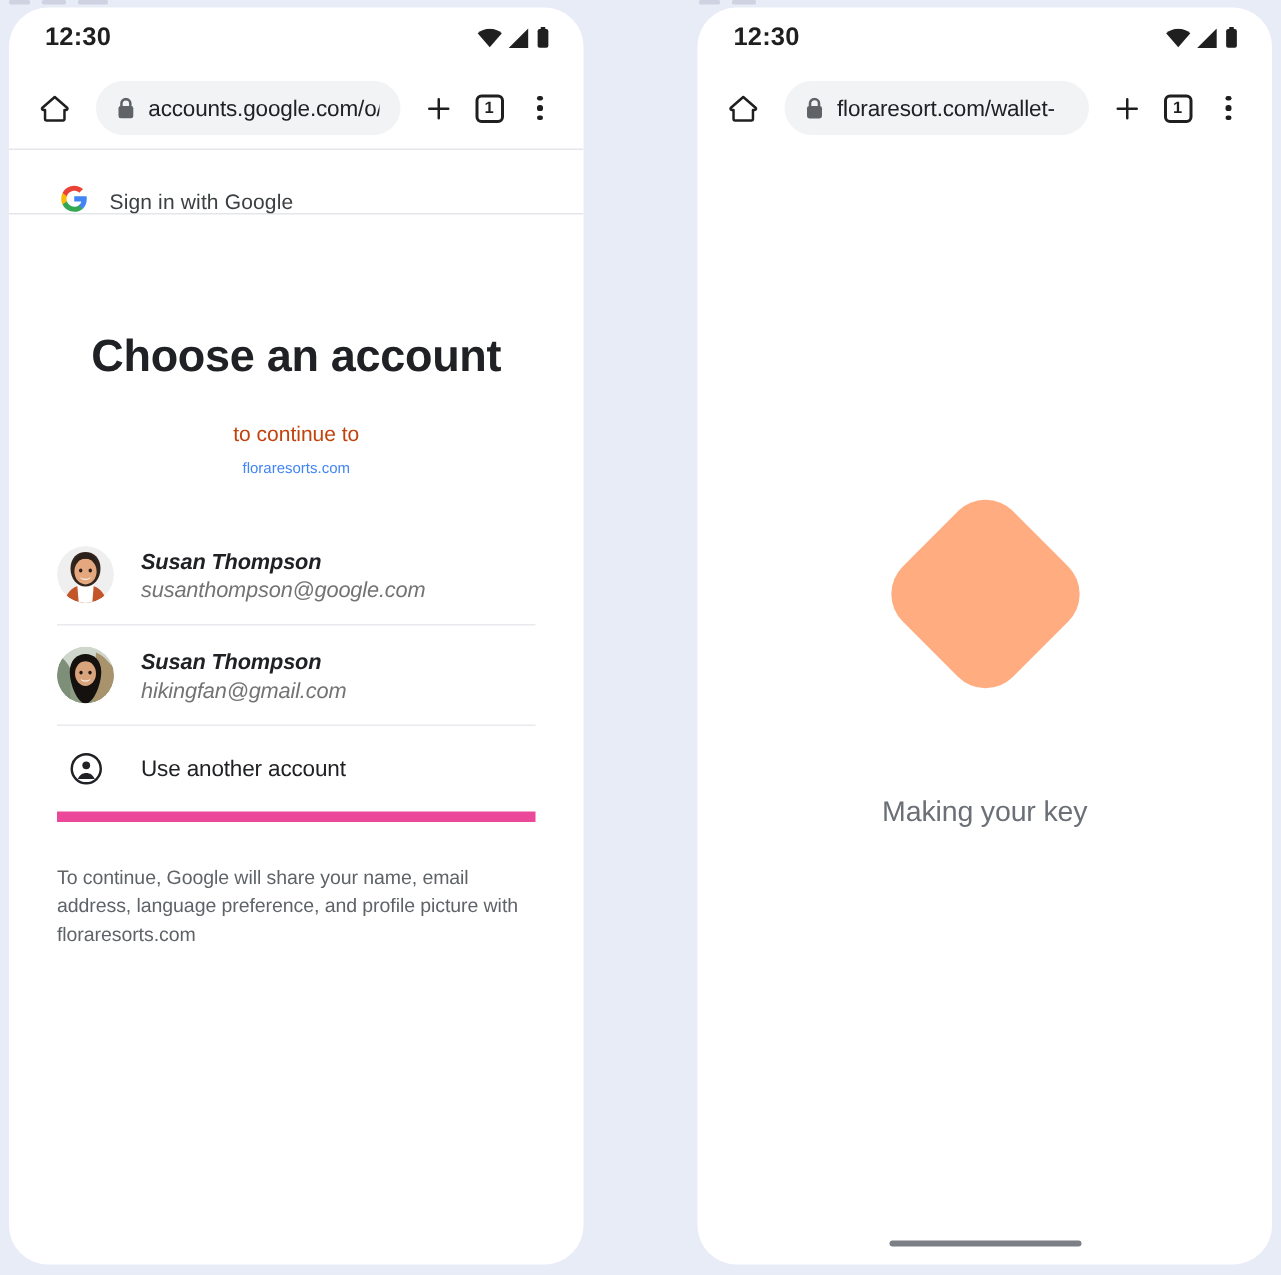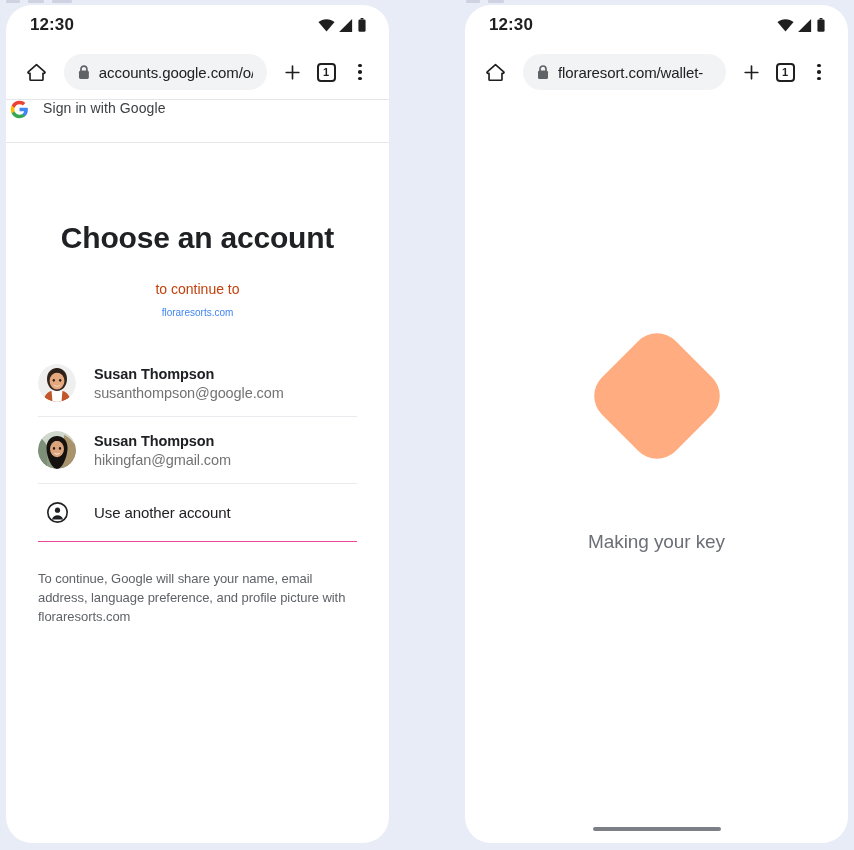--- a/index.html
+++ b/index.html
@@ -143,23 +143,23 @@
     height: 3.5px;
     border-radius: 50%;
     background: #1f1f1f;
     display: block;
   }
 
   
   .goog-header {
     height: 44px;
     display: flex;
-    align-items: flex-start;
+    align-items: flex-end;
     gap: 14px;
-    padding: 0 4px;
+    padding: 0 34px;
     border-top: 1px solid #e4e6e9;
     border-bottom: 1px solid #e4e6e9;
     box-sizing: border-box;
   }
   .goog-header-label {
     font-size: 14px;
     color: #3c4043;
     letter-spacing: .1px;
   }
 
@@ -188,24 +188,25 @@
     color: #4285f4;
     margin-top: 10px;
     text-decoration: none;
   }
 
   .account-list {
     margin-top: 32px;
   }
   .account-row {
     display: flex;
-    align-items: center;
+    align-items: flex-end;
     gap: 18px;
     padding: 14px 0;
     border-bottom: 1px solid #e8eaed;
+    font-style: italic;
   }
   .account-row:first-child {
     border-top: none;
   }
   .avatar {
     width: 38px;
     height: 38px;
     border-radius: 50%;
     flex: none;
     overflow: hidden;
@@ -226,21 +227,21 @@
   .acct-email {
     font-size: 14.5px;
     color: #737373;
     letter-spacing: -.1px;
   }
   .another-row {
     display: flex;
     align-items: center;
     gap: 18px;
     padding: 17px 0;
-    border-bottom: 1px solid #ec4899;
+    border-bottom: 7px solid #ec4899;
   }
   .another-icon-wrap {
     width: 38px;
     display: flex;
     justify-content: center;
     flex: none;
   }
   .another-label {
     font-size: 15px;
     color: #202124;

